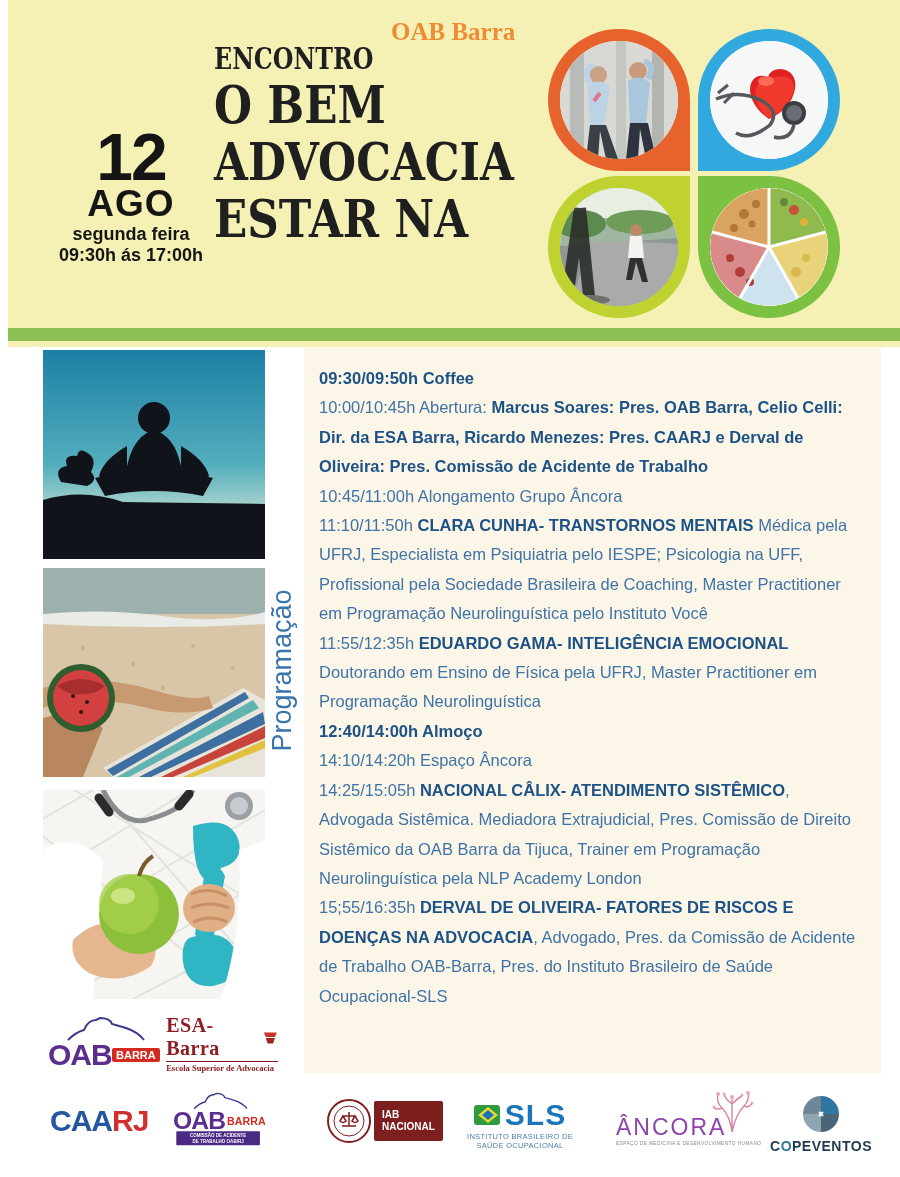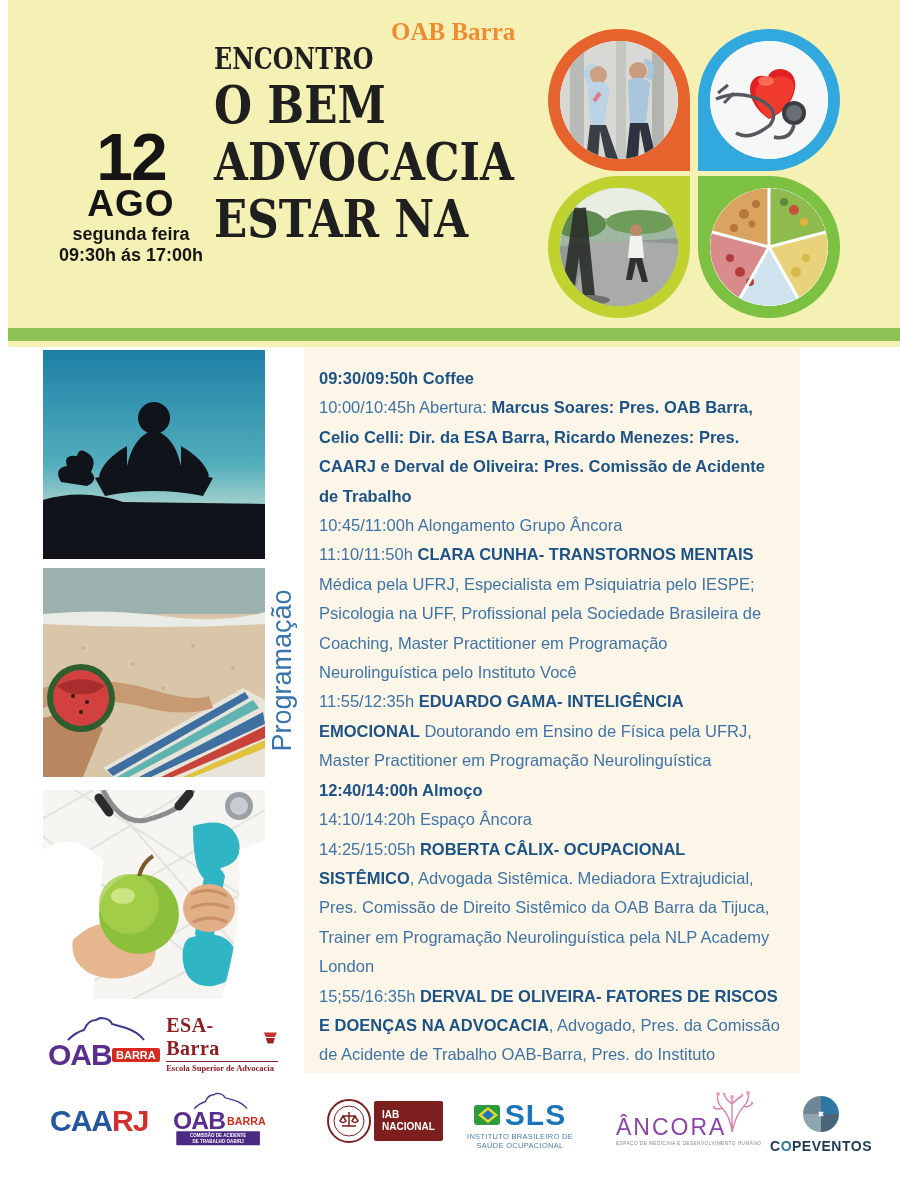--- a/index.html
+++ b/index.html
@@ -30,21 +30,21 @@
   .c4{left:690px;top:176px;background:#7cc142;border-radius:0 50% 50% 50%;}
   
   .photo{position:absolute;left:35px;width:222px;height:209px;overflow:hidden;}
   .photo svg{display:block;width:222px;height:209px;}
   .p1{top:350px;} .p2{top:568px;} .p3{top:790px;}
   
   .vertical-label{position:absolute;left:252px;top:565px;width:44px;height:210px;
       display:flex;align-items:center;justify-content:center;}
   .vertical-label span{transform:rotate(-90deg);white-space:nowrap;font-size:27px;color:#3a74ae;font-weight:500;}
   
-  .program-panel{position:absolute;left:296px;top:347px;width:496px;height:726px;background:#fcf6e8;
+  .program-panel{position:absolute;left:296px;top:347px;width:577px;height:726px;background:#fcf6e8;
       box-sizing:border-box;padding:17px 16px 0 15px;overflow:hidden;}
   .program-panel p{margin:0;font-size:16.5px;line-height:29.4px;color:#3f73a6;}
   .program-panel .b{font-weight:bold;color:#1c5286;}
   
   .oab-logo{position:relative;width:110px;height:56px;}
   .oab-mountain{position:absolute;left:18px;top:0;}
   .oab-word{position:absolute;left:0;top:22px;font-size:30px;font-weight:800;color:#5b2d8e;letter-spacing:-1px;}
   .oab-barra-red{position:absolute;left:66px;top:34px;font-size:13px;font-weight:800;color:#d42b1e;}
   .oab-barra-box{position:absolute;left:64px;top:32px;font-size:11px;font-weight:800;color:#fff;background:#d42b1e;
        padding:1px 4px;border-radius:2px;}
@@ -296,21 +296,21 @@
   </div>
 
   <div class="program-panel" id="program">
       <p><span class="b">09:30/09:50h Coffee</span></p>
       <p><span>10:00/10:45h Abertura: </span><span class="b">Marcus Soares: Pres. OAB Barra,  Celio Celli: Dir. da ESA Barra, Ricardo Menezes: Pres. CAARJ e Derval de Oliveira: Pres. Comissão de Acidente de Trabalho</span></p>
       <p><span>10:45/11:00h Alongamento Grupo Âncora</span></p>
       <p><span>11:10/11:50h </span><span class="b">CLARA CUNHA- TRANSTORNOS MENTAIS</span><span> Médica pela UFRJ, Especialista em Psiquiatria pelo IESPE; Psicologia na UFF, Profissional pela Sociedade Brasileira de Coaching, Master Practitioner em Programação Neurolinguística pelo Instituto Você</span></p>
       <p><span>11:55/12:35h </span><span class="b">EDUARDO GAMA- INTELIGÊNCIA EMOCIONAL</span><span> Doutorando em Ensino de Física pela UFRJ, Master Practitioner em Programação Neurolinguística</span></p>
       <p><span class="b">12:40/14:00h Almoço</span></p>
       <p><span>14:10/14:20h Espaço Âncora</span></p>
-      <p><span>14:25/15:05h </span><span class="b">ROBERTA CÂLIX- OCUPACIONAL SISTÊMICO</span><span>, Advogada Sistêmica. Mediadora Extrajudicial, Pres. Comissão de Direito Sistêmico da OAB Barra da Tijuca, Trainer em Programação Neurolinguística pela NLP Academy London</span></p>
+      <p><span>14:25/15:05h </span><span class="b">NACIONAL CÂLIX- ATENDIMENTO SISTÊMICO</span><span>, Advogada Sistêmica. Mediadora Extrajudicial, Pres. Comissão de Direito Sistêmico da OAB Barra da Tijuca, Trainer em Programação Neurolinguística pela NLP Academy London</span></p>
       <p><span>15;55/16:35h </span><span class="b">DERVAL DE OLIVEIRA- FATORES DE RISCOS E DOENÇAS NA ADVOCACIA</span><span>, Advogado, Pres. da Comissão de Acidente de Trabalho OAB-Barra, Pres. do Instituto Brasileiro de Saúde Ocupacional-SLS</span></p>
     </div>
 
   <div class="sponsor-mid">
     <div class="oab-logo">
       <svg class="oab-mountain" width="80" height="26" viewBox="0 0 80 26">
         <path d="M2 24 Q10 16 18 14 Q22 4 30 4 L34 2 Q44 2 46 8 L60 12 Q72 16 78 24" stroke="#3a3a8c" stroke-width="2" fill="none"></path>
       </svg>
       <span class="oab-word">OAB</span>
       <span class="oab-barra-box">BARRA</span>

